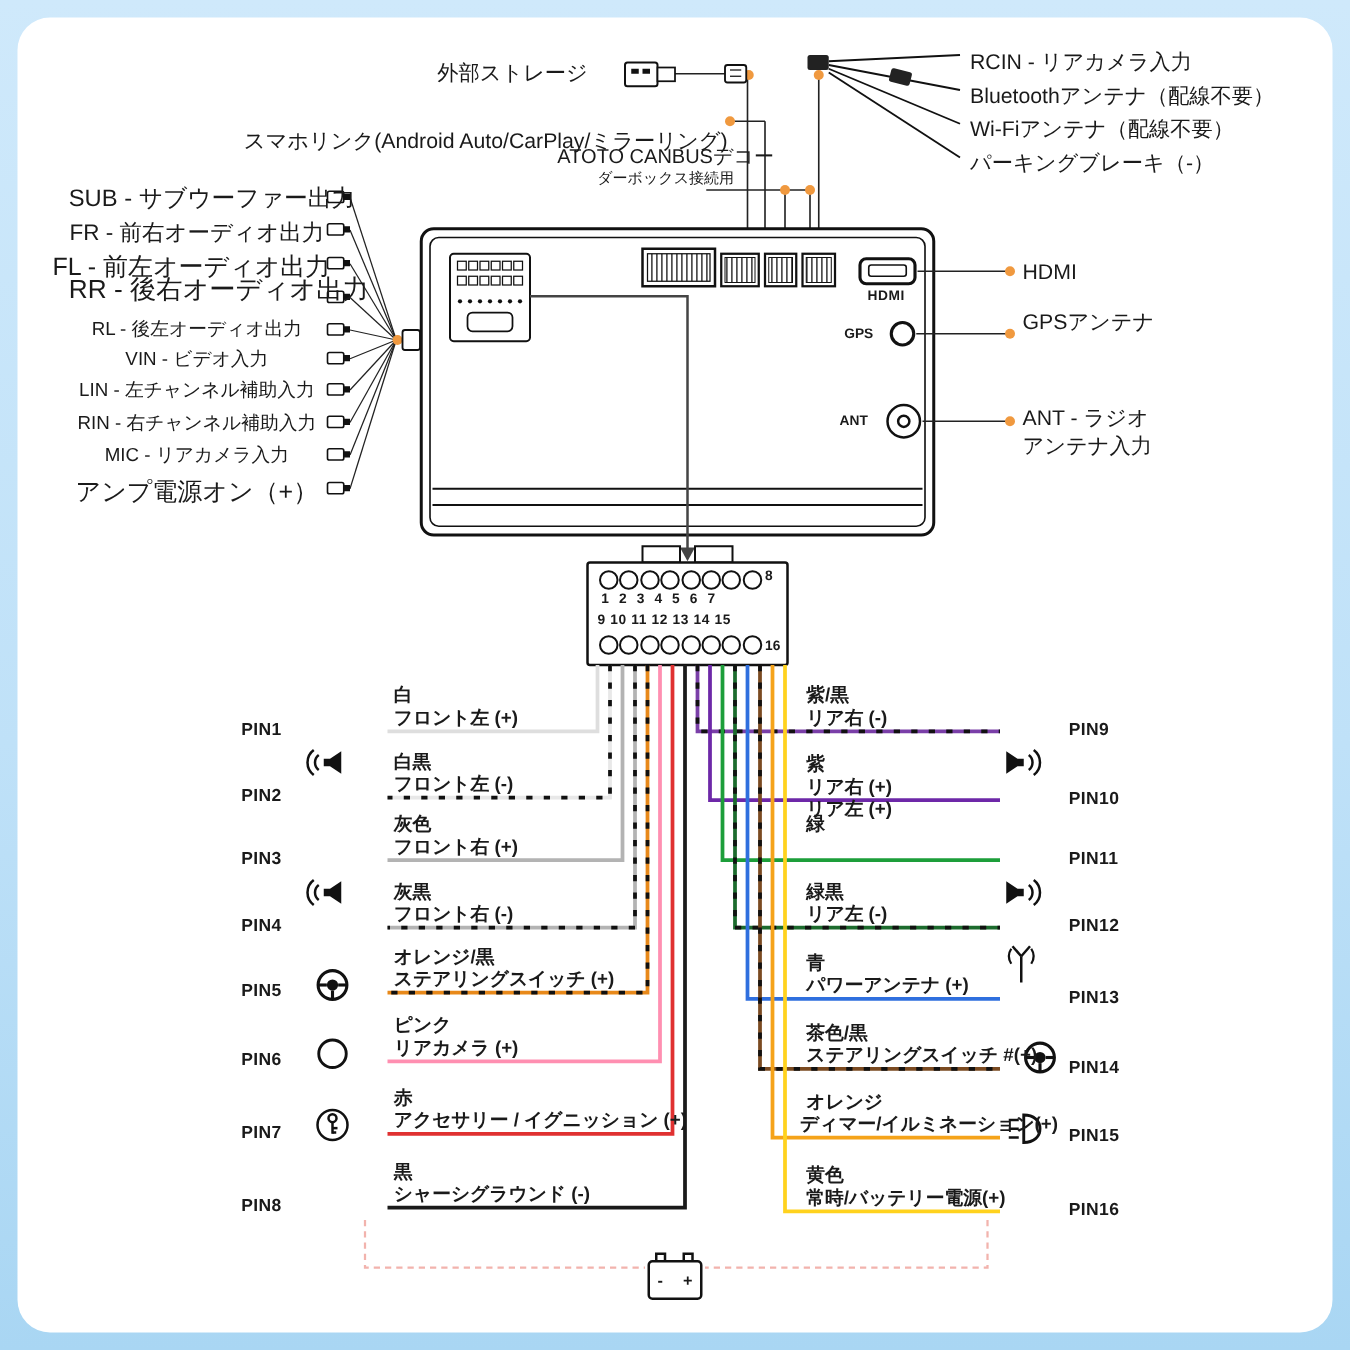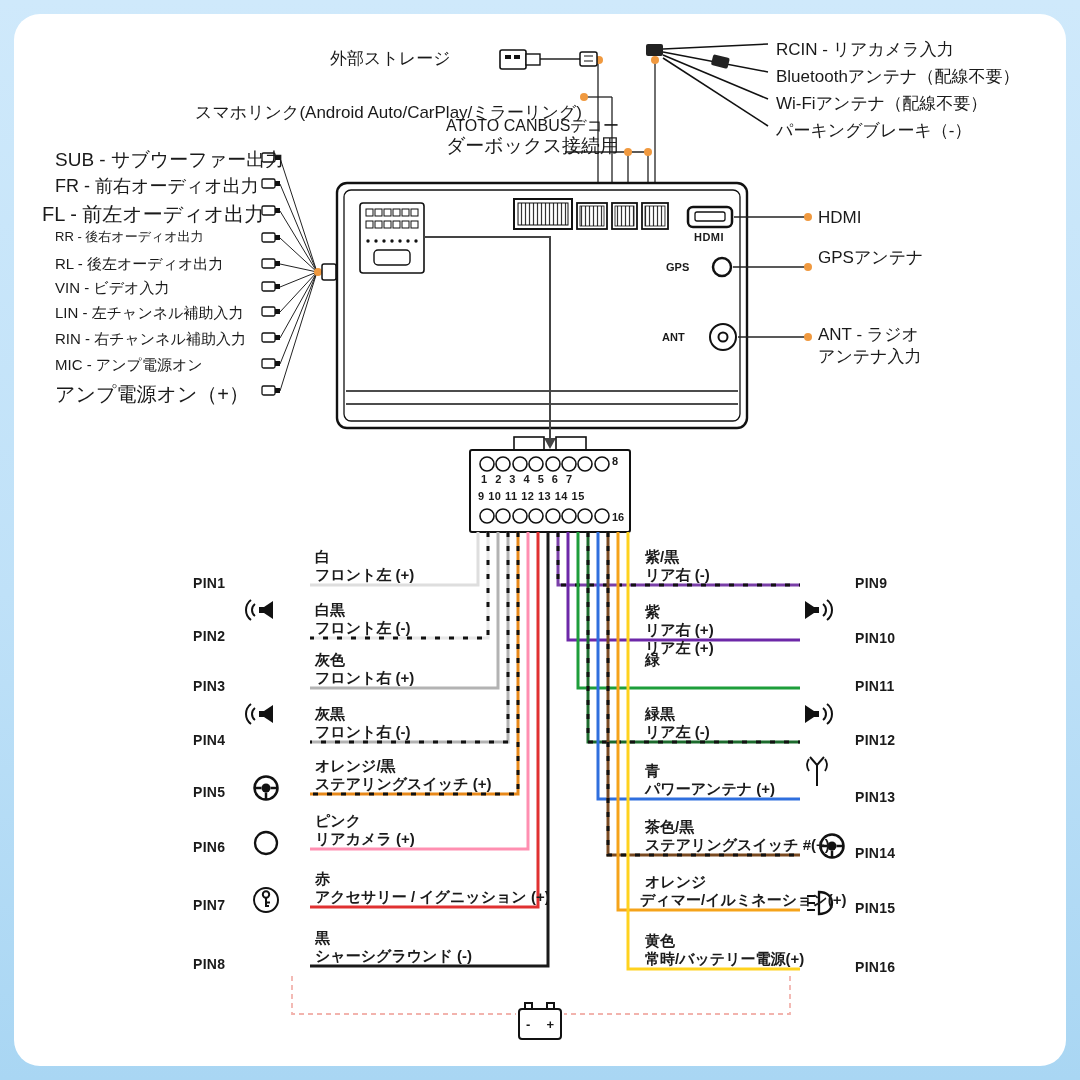--- a/index.html
+++ b/index.html
@@ -3,21 +3,21 @@
 <meta charset="utf-8">
 <style>
   *{margin:0;padding:0;box-sizing:border-box}
   html,body{width:1080px;height:1080px;overflow:hidden;
     font-family:"Liberation Sans","DejaVu Sans",sans-serif;color:#1a1a1a;}
   body{background:linear-gradient(180deg,#cfe9fb 0%,#bfe1f8 55%,#a9d6f3 100%);position:relative;}
   .card{position:absolute;left:14px;top:14px;width:1052px;height:1052px;background:#fff;border-radius:26px;}
   svg.layer{position:absolute;left:0;top:0;}
   .txt{position:absolute;font-size:15px;font-weight:600;white-space:nowrap;line-height:1.15;}
   .lbl{position:absolute;font-size:17px;font-weight:500;white-space:nowrap;line-height:1.2;}
-  .r{text-align:left;}
+  .r{text-align:center;}
   .c{text-align:center;}
   .pin{position:absolute;font-size:14px;font-weight:700;letter-spacing:.3px;white-space:nowrap;}
   .num{position:absolute;font-size:11px;font-weight:600;white-space:nowrap;}
   .port{position:absolute;font-size:11px;font-weight:700;white-space:nowrap;}
   .battery{position:absolute;left:518px;top:1008px;width:44px;height:32px;border:2.5px solid #111;
     border-radius:4px;display:flex;align-items:center;justify-content:space-between;
     padding:0 6px;font-size:13px;font-weight:700;background:#fff;}
   .term{position:absolute;width:9px;height:8px;border:2px solid #111;background:#fff;top:1002px;}
 </style>
 </head>
@@ -297,36 +297,36 @@
     <path d="M19,10 C27,10 32,14.5 32,21 C32,27.5 27,32 19,32 Z" stroke-width="2.3"></path>
     <line x1="7" y1="14" x2="15" y2="14" stroke-width="2"></line>
     <line x1="7" y1="21" x2="15" y2="21" stroke-width="2"></line>
     <line x1="7" y1="28" x2="15" y2="28" stroke-width="2"></line>
   </g>
 </svg>
 
 <div class="lbl r" style="left:330px;top:49px;width:160px">外部ストレージ</div>
 <div class="lbl r" style="left:195px;top:103px;width:382px">スマホリンク(Android Auto/CarPlay/ミラーリング)</div>
 <div class="lbl c" style="left:425px;top:116px;width:215px;font-size:16px">ATOTO CANBUSデコー</div>
-<div class="lbl c" style="left:425px;top:135px;width:215px;font-size:19px">ダーボックス接続用</div>
+<div class="lbl c" style="left:425px;top:135px;width:215px;font-size:12px">ダーボックス接続用</div>
 
 <div class="lbl" style="left:776px;top:40px">RCIN - リアカメラ入力</div>
 <div class="lbl" style="left:776px;top:67px">Bluetoothアンテナ（配線不要）</div>
 <div class="lbl" style="left:776px;top:94px">Wi-Fiアンテナ（配線不要）</div>
 <div class="lbl" style="left:776px;top:121px">パーキングブレーキ（-）</div>
 
 <div class="lbl r" style="left:55px;top:149px;width:205px;font-size:19px">SUB - サブウーファー出力</div>
 <div class="lbl r" style="left:55px;top:176px;width:205px;font-size:18px">FR - 前右オーディオ出力</div>
 <div class="lbl r" style="left:42px;top:202px;width:205px;font-size:20px">FL - 前左オーディオ出力</div>
-<div class="lbl r" style="left:55px;top:229px;width:205px;font-size:13px">RR - 後右オーディオ出力</div>
+<div class="lbl r" style="left:55px;top:219px;width:205px;font-size:21px">RR - 後右オーディオ出力</div>
 <div class="lbl r" style="left:55px;top:255px;width:205px;font-size:15px">RL - 後左オーディオ出力</div>
 <div class="lbl r" style="left:55px;top:279px;width:205px;font-size:15px">VIN - ビデオ入力</div>
 <div class="lbl r" style="left:55px;top:304px;width:205px;font-size:15px">LIN - 左チャンネル補助入力</div>
 <div class="lbl r" style="left:55px;top:330px;width:205px;font-size:15px">RIN - 右チャンネル補助入力</div>
-<div class="lbl r" style="left:55px;top:356px;width:205px;font-size:15px">MIC - アンプ電源オン</div>
+<div class="lbl r" style="left:55px;top:356px;width:205px;font-size:15px">MIC - リアカメラ入力</div>
 <div class="lbl r" style="left:55px;top:382px;width:205px;font-size:20px">アンプ電源オン（+）</div>
 
 <div class="port c" style="left:686px;top:231px;width:46px;letter-spacing:.5px">HDMI</div>
 <div class="port r" style="left:666px;top:261px;width:42px">GPS</div>
 <div class="port r" style="left:662px;top:331px;width:42px">ANT</div>
 
 <div class="lbl" style="left:818px;top:208px">HDMI</div>
 <div class="lbl" style="left:818px;top:248px">GPSアンテナ</div>
 <div class="lbl" style="left:818px;top:325px">ANT - ラジオ</div>
 <div class="lbl" style="left:818px;top:347px">アンテナ入力</div>

